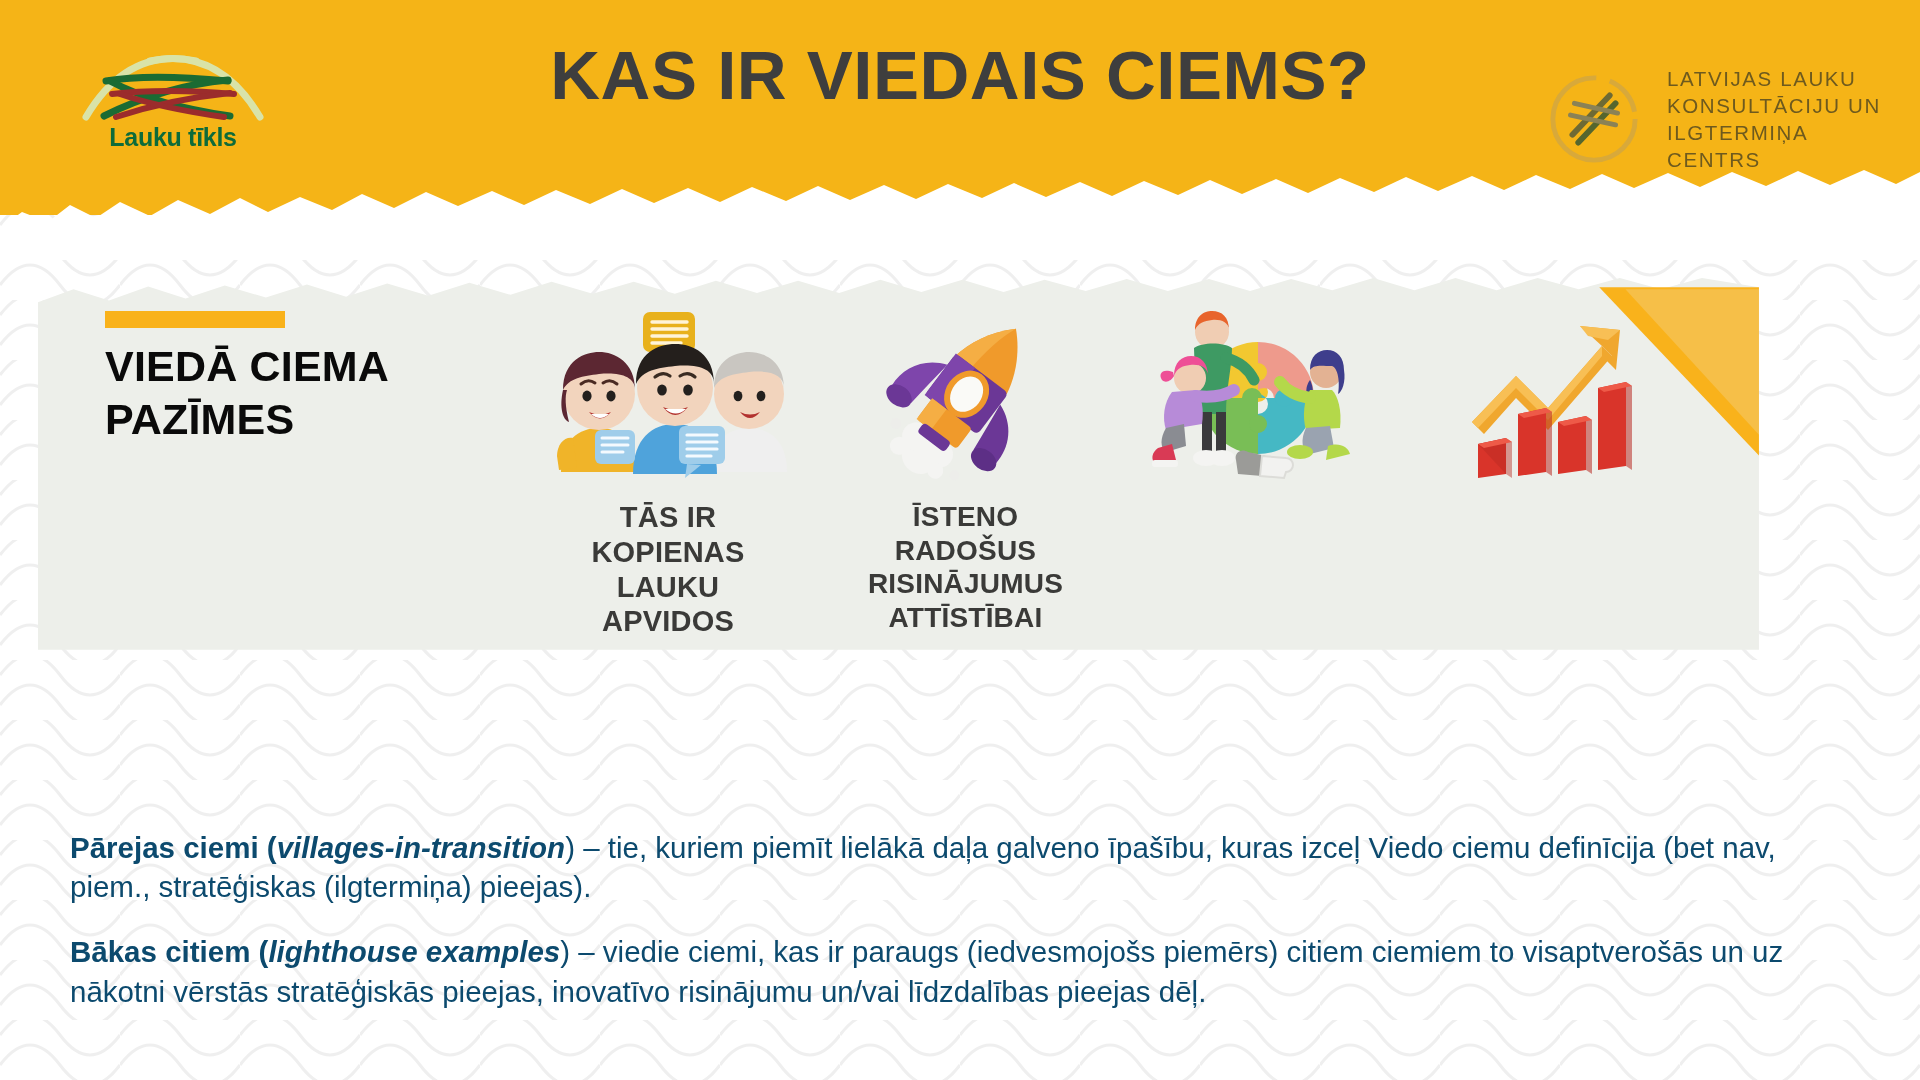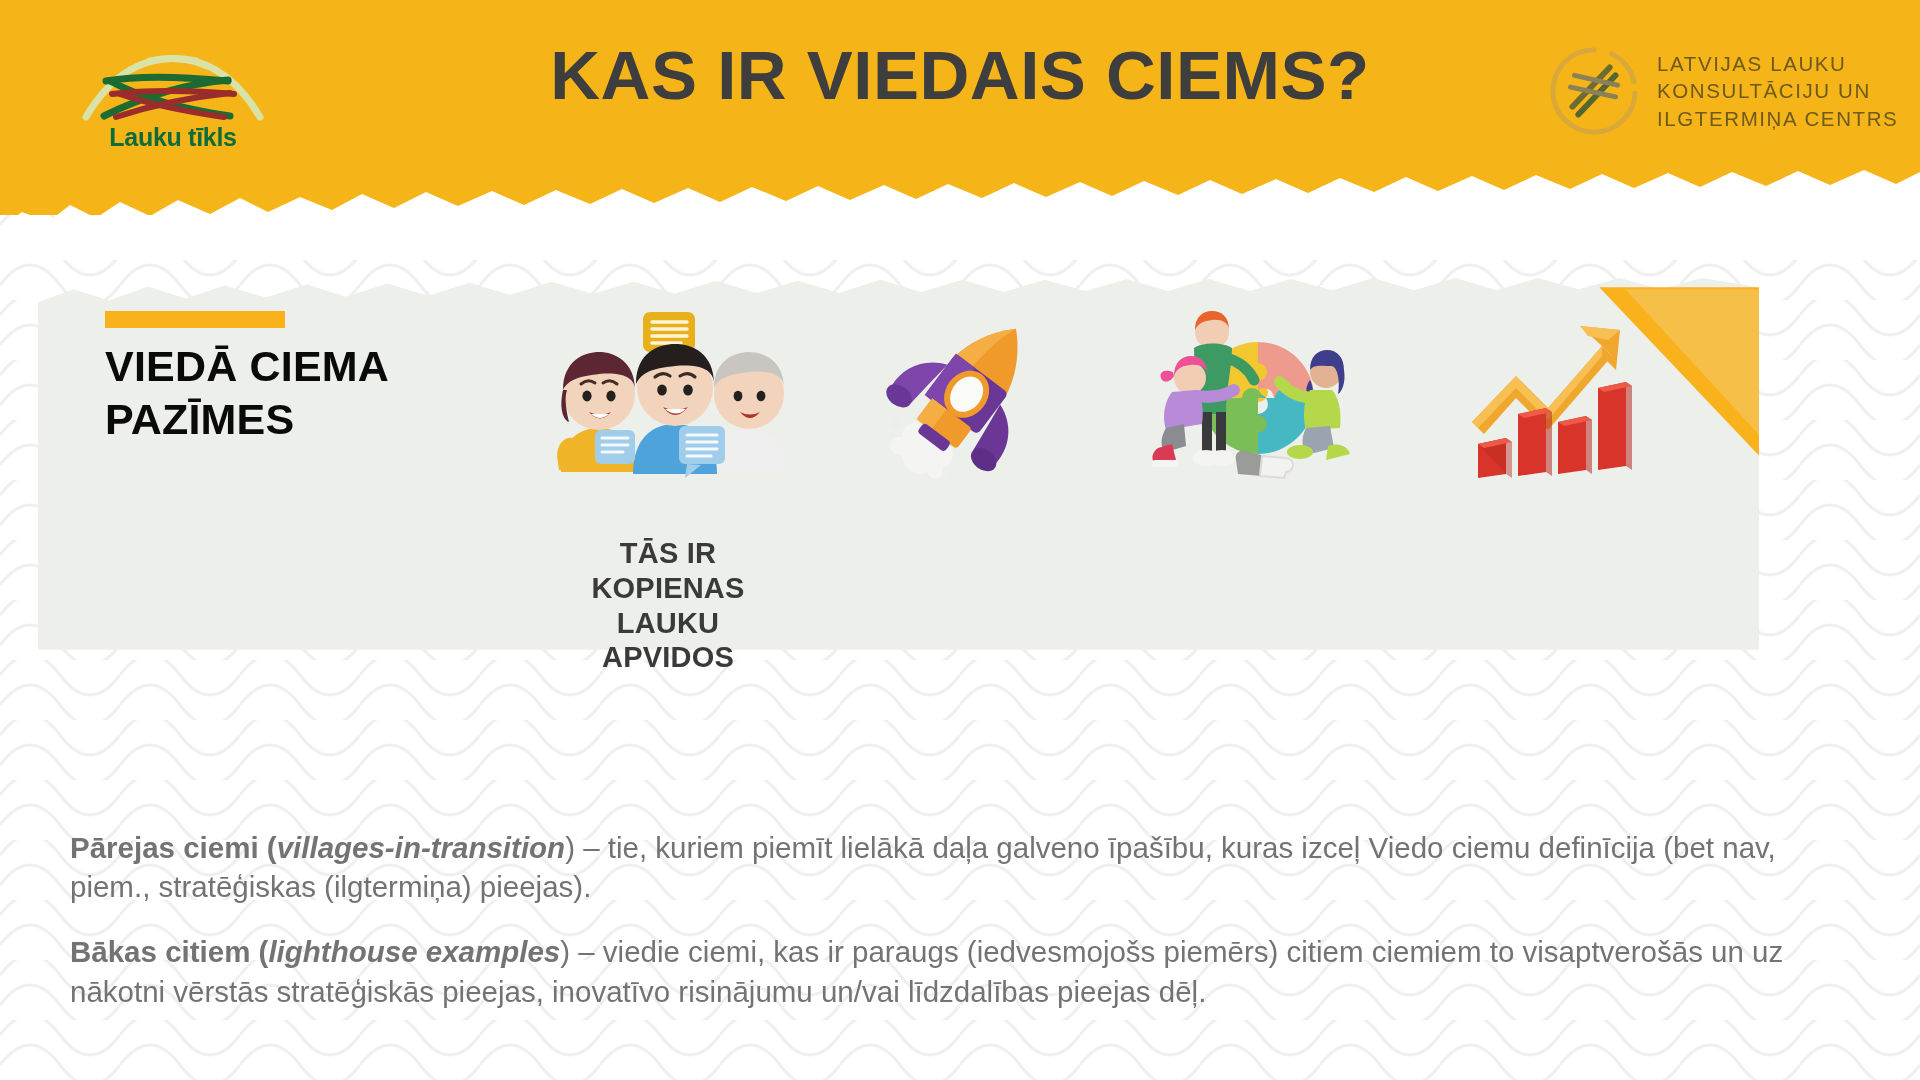--- a/index.html
+++ b/index.html
@@ -35,22 +35,22 @@
     font-size:25px; font-weight:bold; color:#0E6B3A; letter-spacing:-0.3px;
   }
 
   #header-title {
     position:absolute; left:0; top:36px; width:1920px; text-align:center;
     font-size:69px; font-weight:bold; color:#3E3E3E; letter-spacing:0.5px;
     z-index:3;
   }
 
   #logo-llkc {
-    position:absolute; left:1545px; top:36px; width:360px; height:110px; z-index:3;
-    display:flex; align-items:center; gap:14px;
+    position:absolute; left:1545px; top:64px; width:360px; height:110px; z-index:3;
+    display:flex; align-items:center; gap:24px;
   }
   #logo-llkc-mark { width:98px; height:98px; flex:0 0 98px; }
   #logo-llkc-text {
     font-size:20.5px; line-height:1.33; font-weight:500; color:#6E5A1E;
     letter-spacing:1.6px;
   }
 
   
   #card {
     position:absolute; left:38px; top:278px; width:1721px; height:398px;
@@ -78,33 +78,33 @@
   .feature {
     position:absolute; top:26px;
     display:flex; flex-direction:column; align-items:center;
   }
   .feature-art { height:178px; display:flex; align-items:flex-end; justify-content:center; }
   .feature-label {
     margin-top:18px; text-align:center; font-weight:bold;
     font-size:28px; line-height:1.2; color:#3A3A38; letter-spacing:0.2px;
     white-space:pre-line;
   }
-  #feature-0 { left:480px;  width:300px;gap:36px; }
+  #feature-0 { left:480px;  width:300px; }
   #feature-1 { left:790px;  width:275px; }
   #feature-2 { left:1060px; width:320px; }
   #feature-3 { left:1378px; width:300px; }
   #feature-0 .feature-label { font-size:29px; }
   #feature-3 .feature-label { font-size:29px; }
 
   
   #bottom {
     position:absolute; left:70px; top:828px; width:1790px; z-index:2;
   }
   .para {
-    font-size:29.5px; line-height:1.33; color:#737373; margin-bottom:26px;
+    font-size:29.5px; line-height:1.33; color:#0c4a6e; margin-bottom:26px;
   }
   .para b { font-weight:bold; }
   .para i { font-style:italic; font-weight:bold; }
 </style>
 </head>
 <body>
 
 <svg id="wave-bg" viewBox="0 0 1920 1080" preserveAspectRatio="none">
   <defs>
     <pattern id="wv" width="120" height="60" patternUnits="userSpaceOnUse">
@@ -281,20 +281,24 @@
             <rect x="70" y="110" width="18" height="26" fill="#F5AE44"></rect>
             <rect x="78" y="134" width="34" height="12" rx="4" fill="#6B3796"></rect>
 
             <path d="M62,74 C40,82 28,102 30,124 C34,134 48,134 56,126 C58,108 60,90 62,74 Z" fill="#7E45AB"></path>
             <path d="M128,74 C150,82 162,102 160,124 C156,134 142,134 134,126 C132,108 130,90 128,74 Z" fill="#6B3796"></path>
             <ellipse cx="42" cy="128" rx="14" ry="10" fill="#6B3796"></ellipse>
             <ellipse cx="148" cy="128" rx="14" ry="10" fill="#5D2F86"></ellipse>
           </g>
         </svg>
       </div>
+      <div class="feature-label">ĪSTENO
+RADOŠUS
+RISINĀJUMUS
+ATTĪSTĪBAI</div>
     </div>
 
     <div class="feature" id="feature-2">
       <div class="feature-art">
         <svg width="216" height="176" viewBox="0 0 216 176">
 
           <g transform="translate(108,92)">
             <path d="M-56,0 A56,56 0 0 1 0,-56 L0,-16 a10,10 0 0 1 0,20 L0,0 Z" fill="#F2C830"></path>
             <path d="M0,-56 A56,56 0 0 1 56,0 L16,0 a10,10 0 0 0 -20,0 L0,0 Z" fill="#EE9A8C"></path>
             <path d="M56,0 A56,56 0 0 1 0,56 L0,16 a10,10 0 0 0 0,-20 L0,0 Z" fill="#45B8C4"></path>

